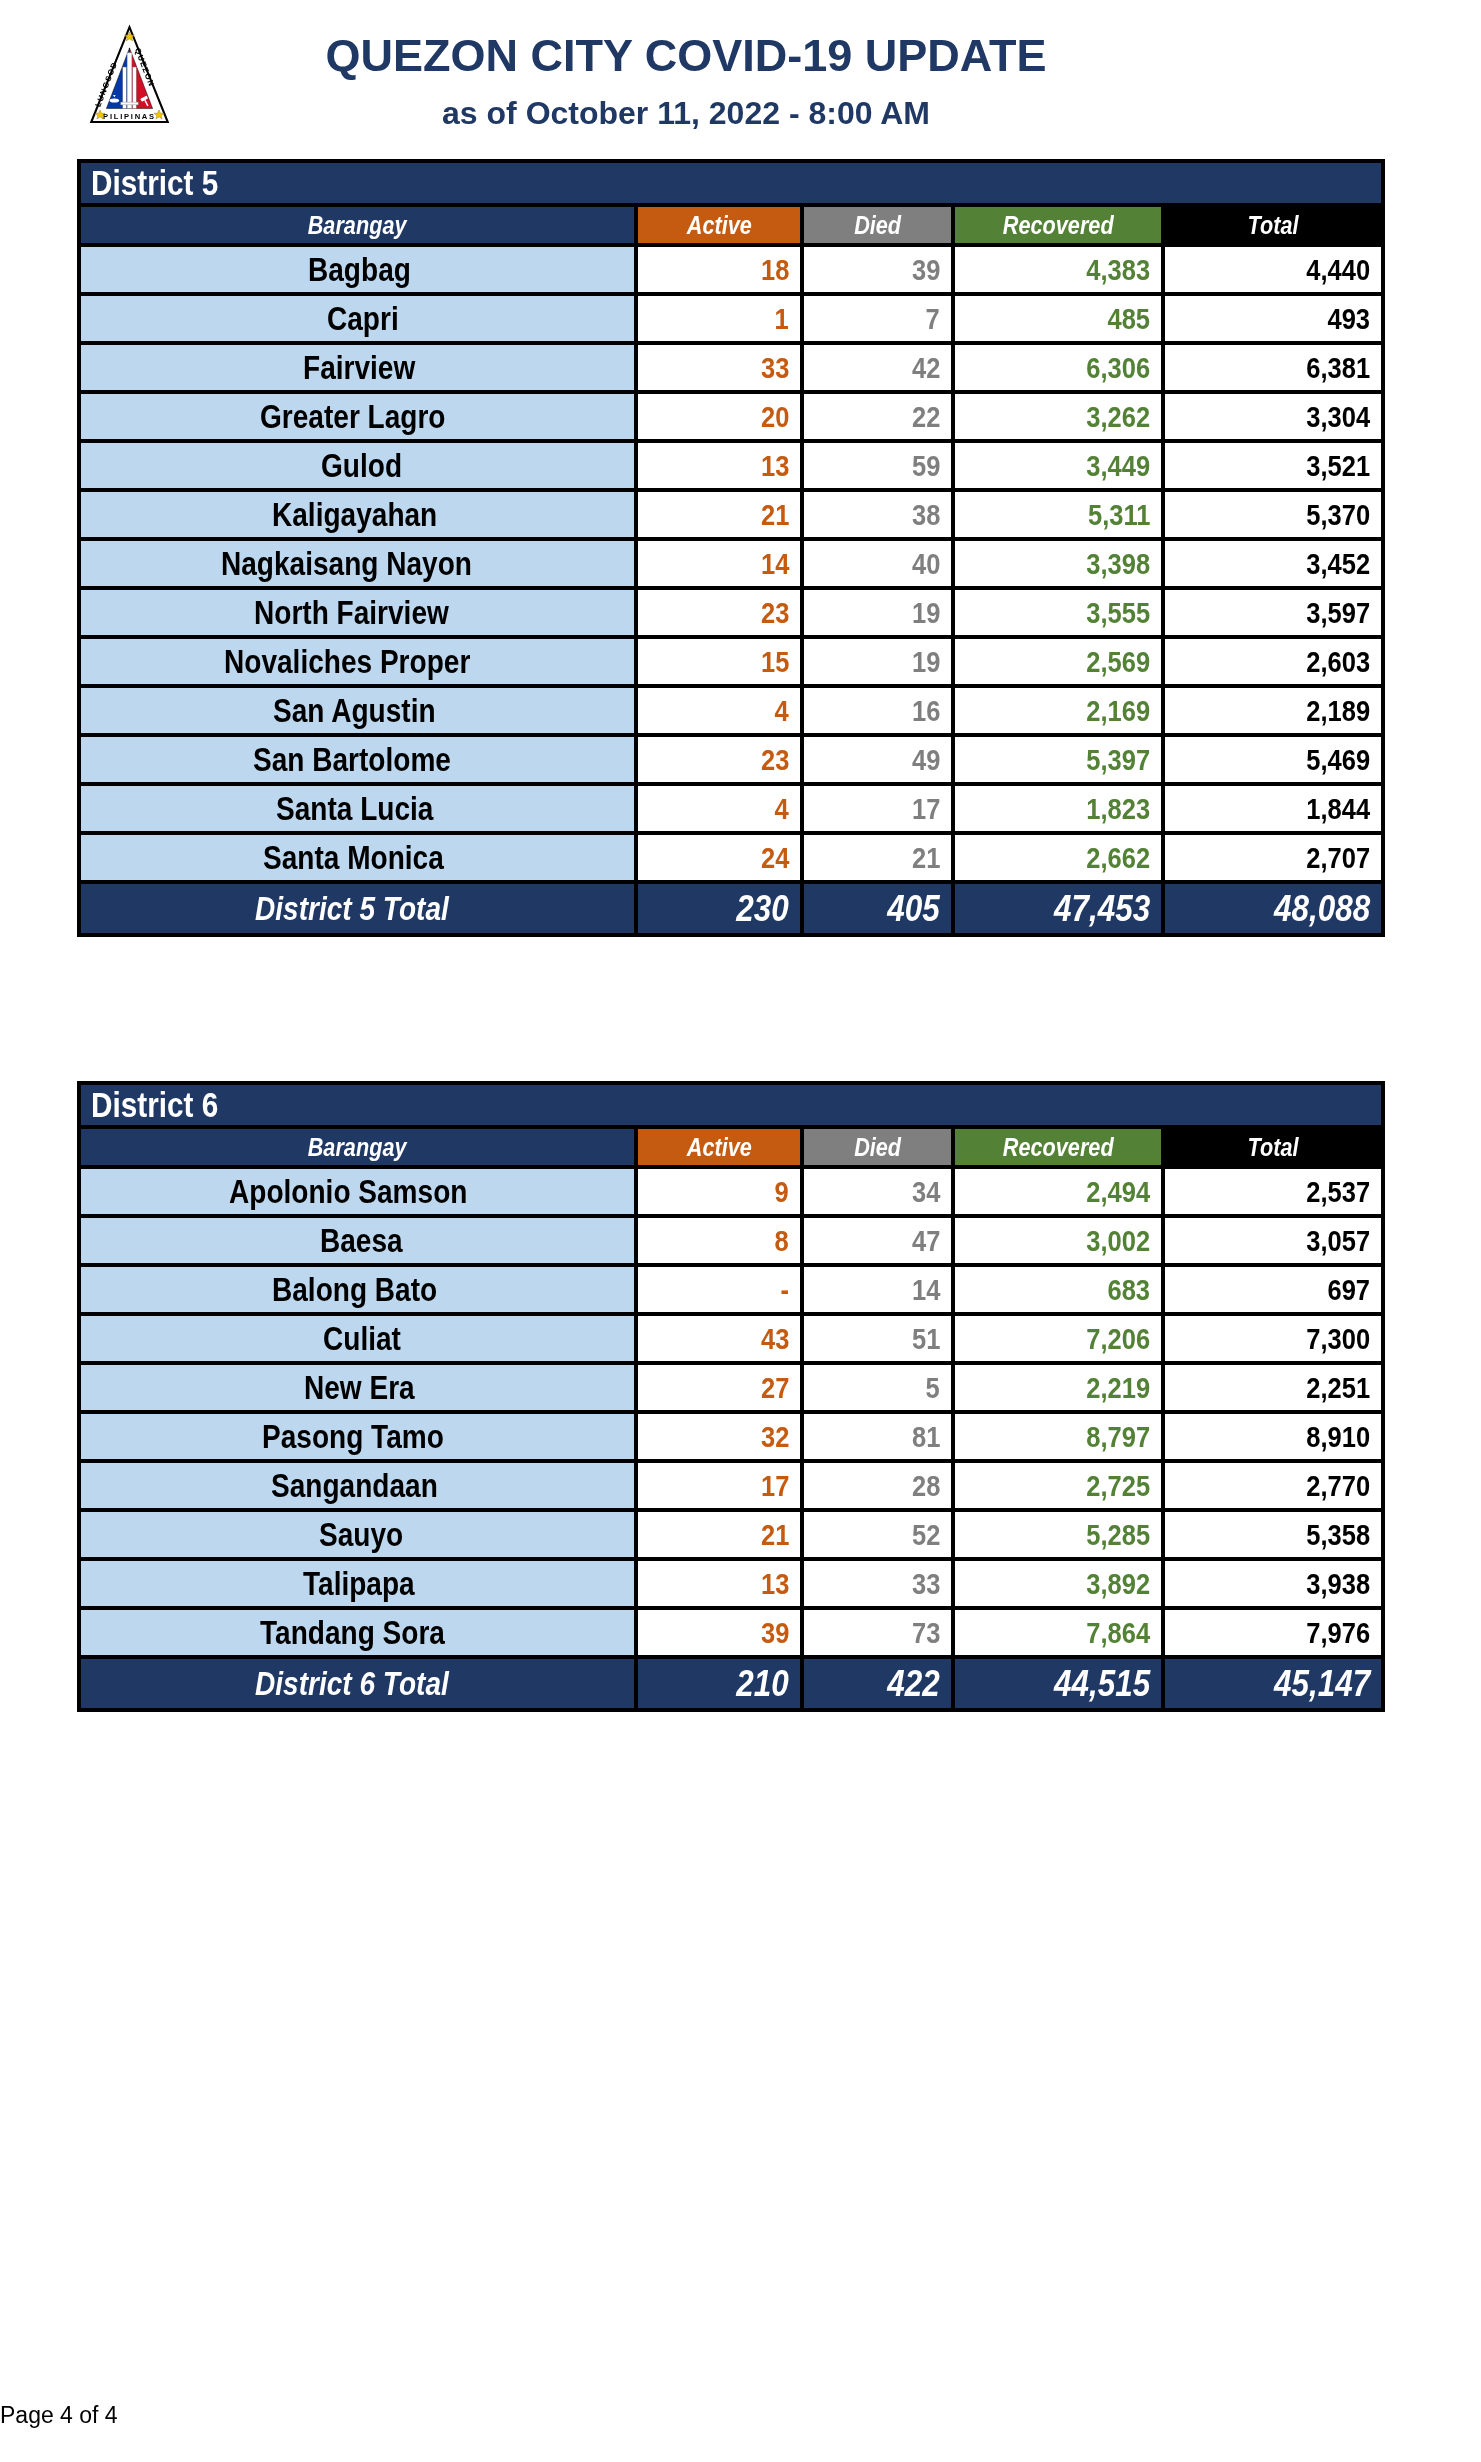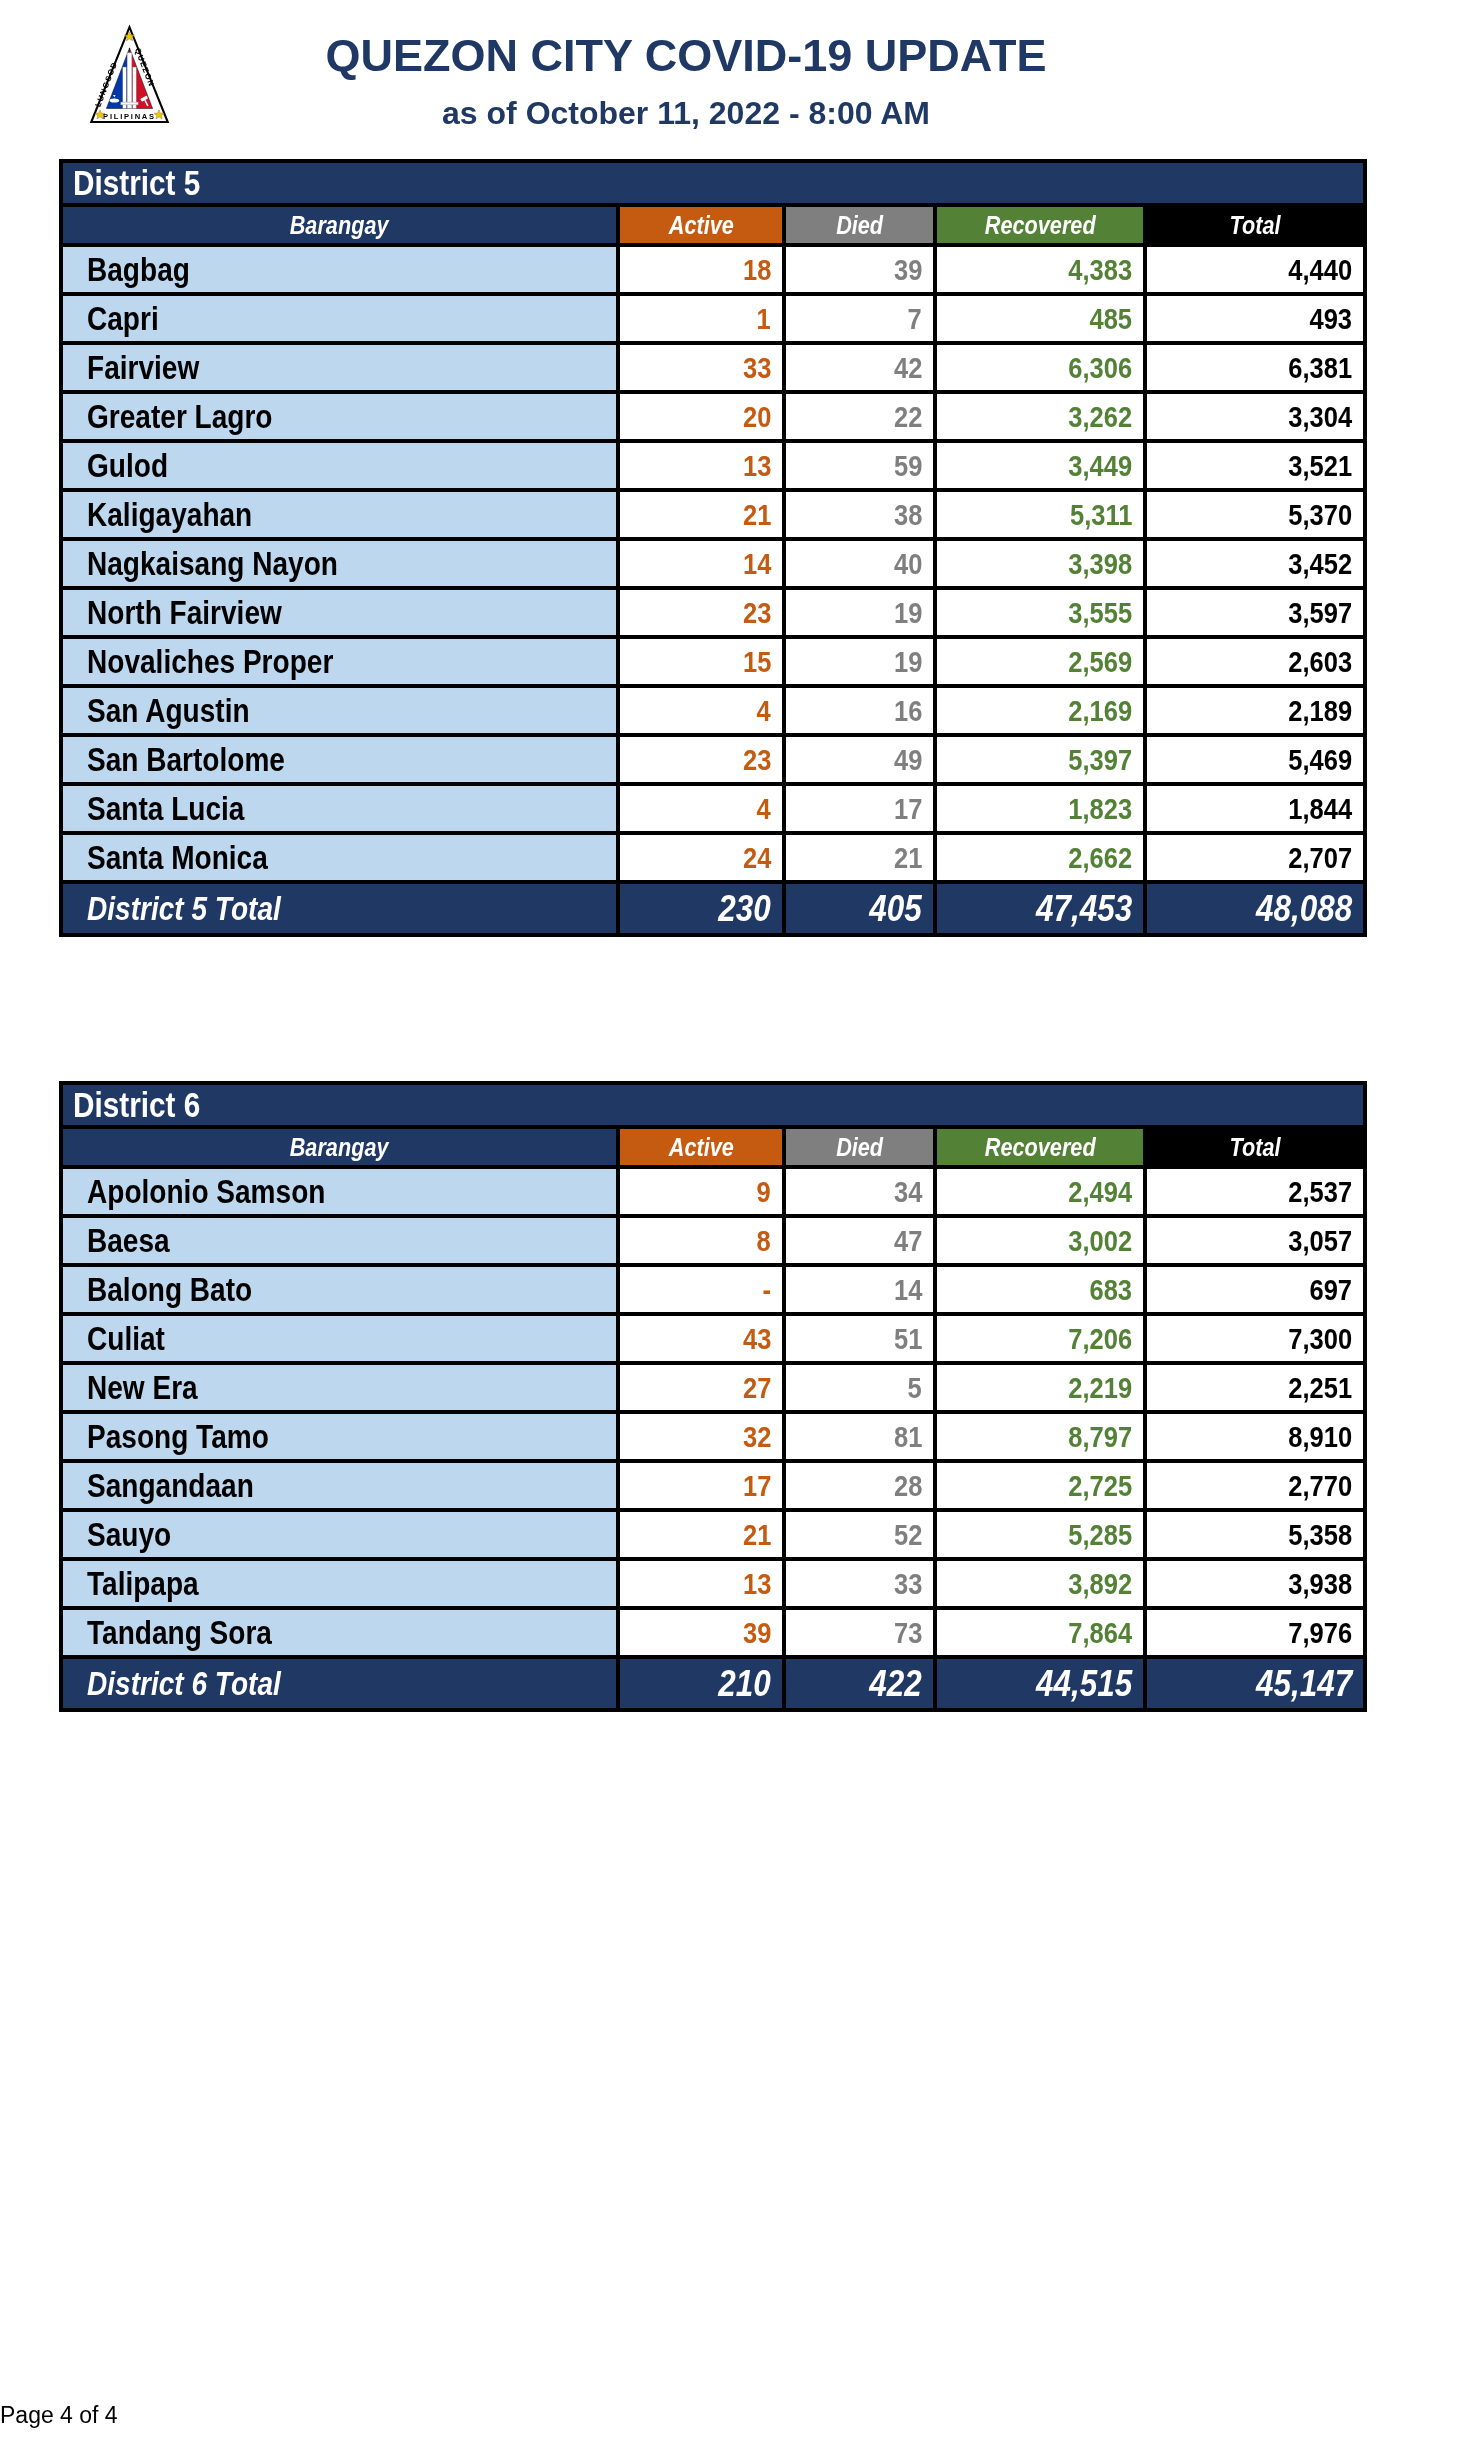--- a/index.html
+++ b/index.html
@@ -15,32 +15,32 @@
   .title-wrap{position:absolute;left:0;top:0;width:1372px;text-align:center;}
   .page-title{margin:8px;padding-top:24px;font-size:45px;line-height:1.05;font-weight:bold;color:var(--navy);}
   .page-subtitle{margin:0;padding-top:8px;font-size:32px;font-weight:bold;color:var(--navy);}
 
   
   .txt{display:inline-block;transform:scaleX(0.85);transform-origin:center center;white-space:nowrap;}
   .left .txt,.cell-barangay .txt{transform-origin:left center;}
   .num .txt{transform-origin:right center;}
 
   
-  table.district-table{position:absolute;left:59px;width:1305px;border-collapse:collapse;table-layout:fixed;border:4.8px solid #000;}
+  table.district-table{position:absolute;left:77px;width:1305px;border-collapse:collapse;table-layout:fixed;border:4.8px solid #000;}
   .district-table td,.district-table th{border:4px solid #000;overflow:hidden;vertical-align:middle;}
   .title-row td{background:var(--navy);color:#fff;height:40px;font-size:35px;font-weight:bold;text-align:left;padding:0 0 0 9.6px;}
   .header-row th{height:40px;font-size:25.5px;font-weight:bold;font-style:italic;color:#fff;text-align:center;padding:0;}
   .h-barangay{background:var(--navy);}
   .h-active{background:var(--orange);}
   .h-died{background:var(--gray);}
   .h-recovered{background:var(--green);}
   .h-total{background:var(--black);}
   .data-row{height:49px;}
   .data-row td{background:#fff;font-weight:bold;font-size:30px;}
-  .cell-barangay{background:var(--rowblue)!important;color:#000;text-align:left;padding-left:24px;font-size:33px!important;}
+  .cell-barangay{background:var(--rowblue)!important;color:#000;text-align:center;padding-left:24px;font-size:33px!important;}
   .num{text-align:right;padding-right:11px;}
   .cell-active{color:var(--orange);}
   .cell-died{color:var(--gray);}
   .cell-recovered{color:var(--green);}
   .cell-total{color:#000;}
   .total-row{height:53px;}
   .total-row td{background:var(--navy);color:#fff;font-weight:bold;font-style:italic;font-size:37px;}
   .total-row td.cell-barangay{background:var(--navy)!important;color:#fff;}
 
   .tbl-1{top:159px;}

